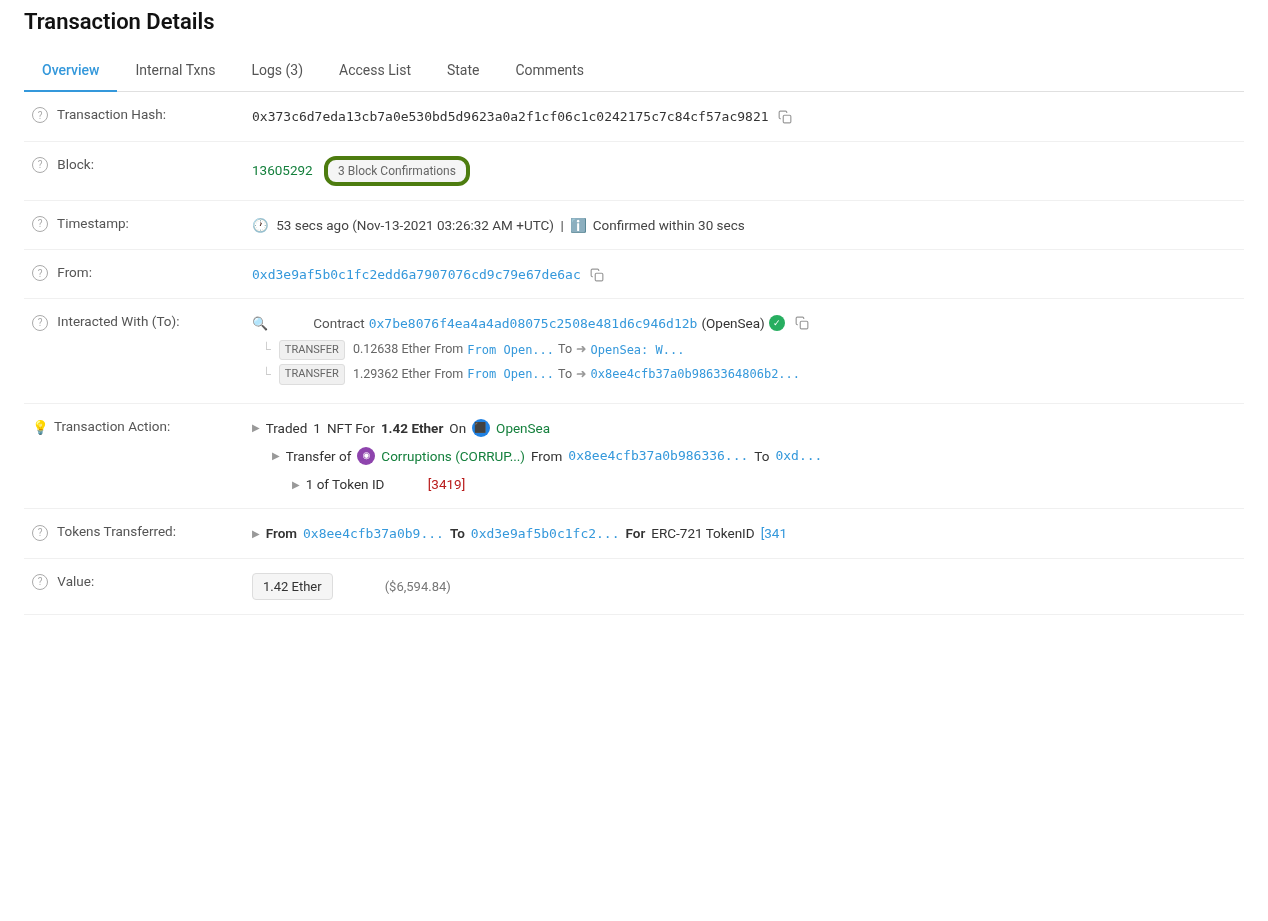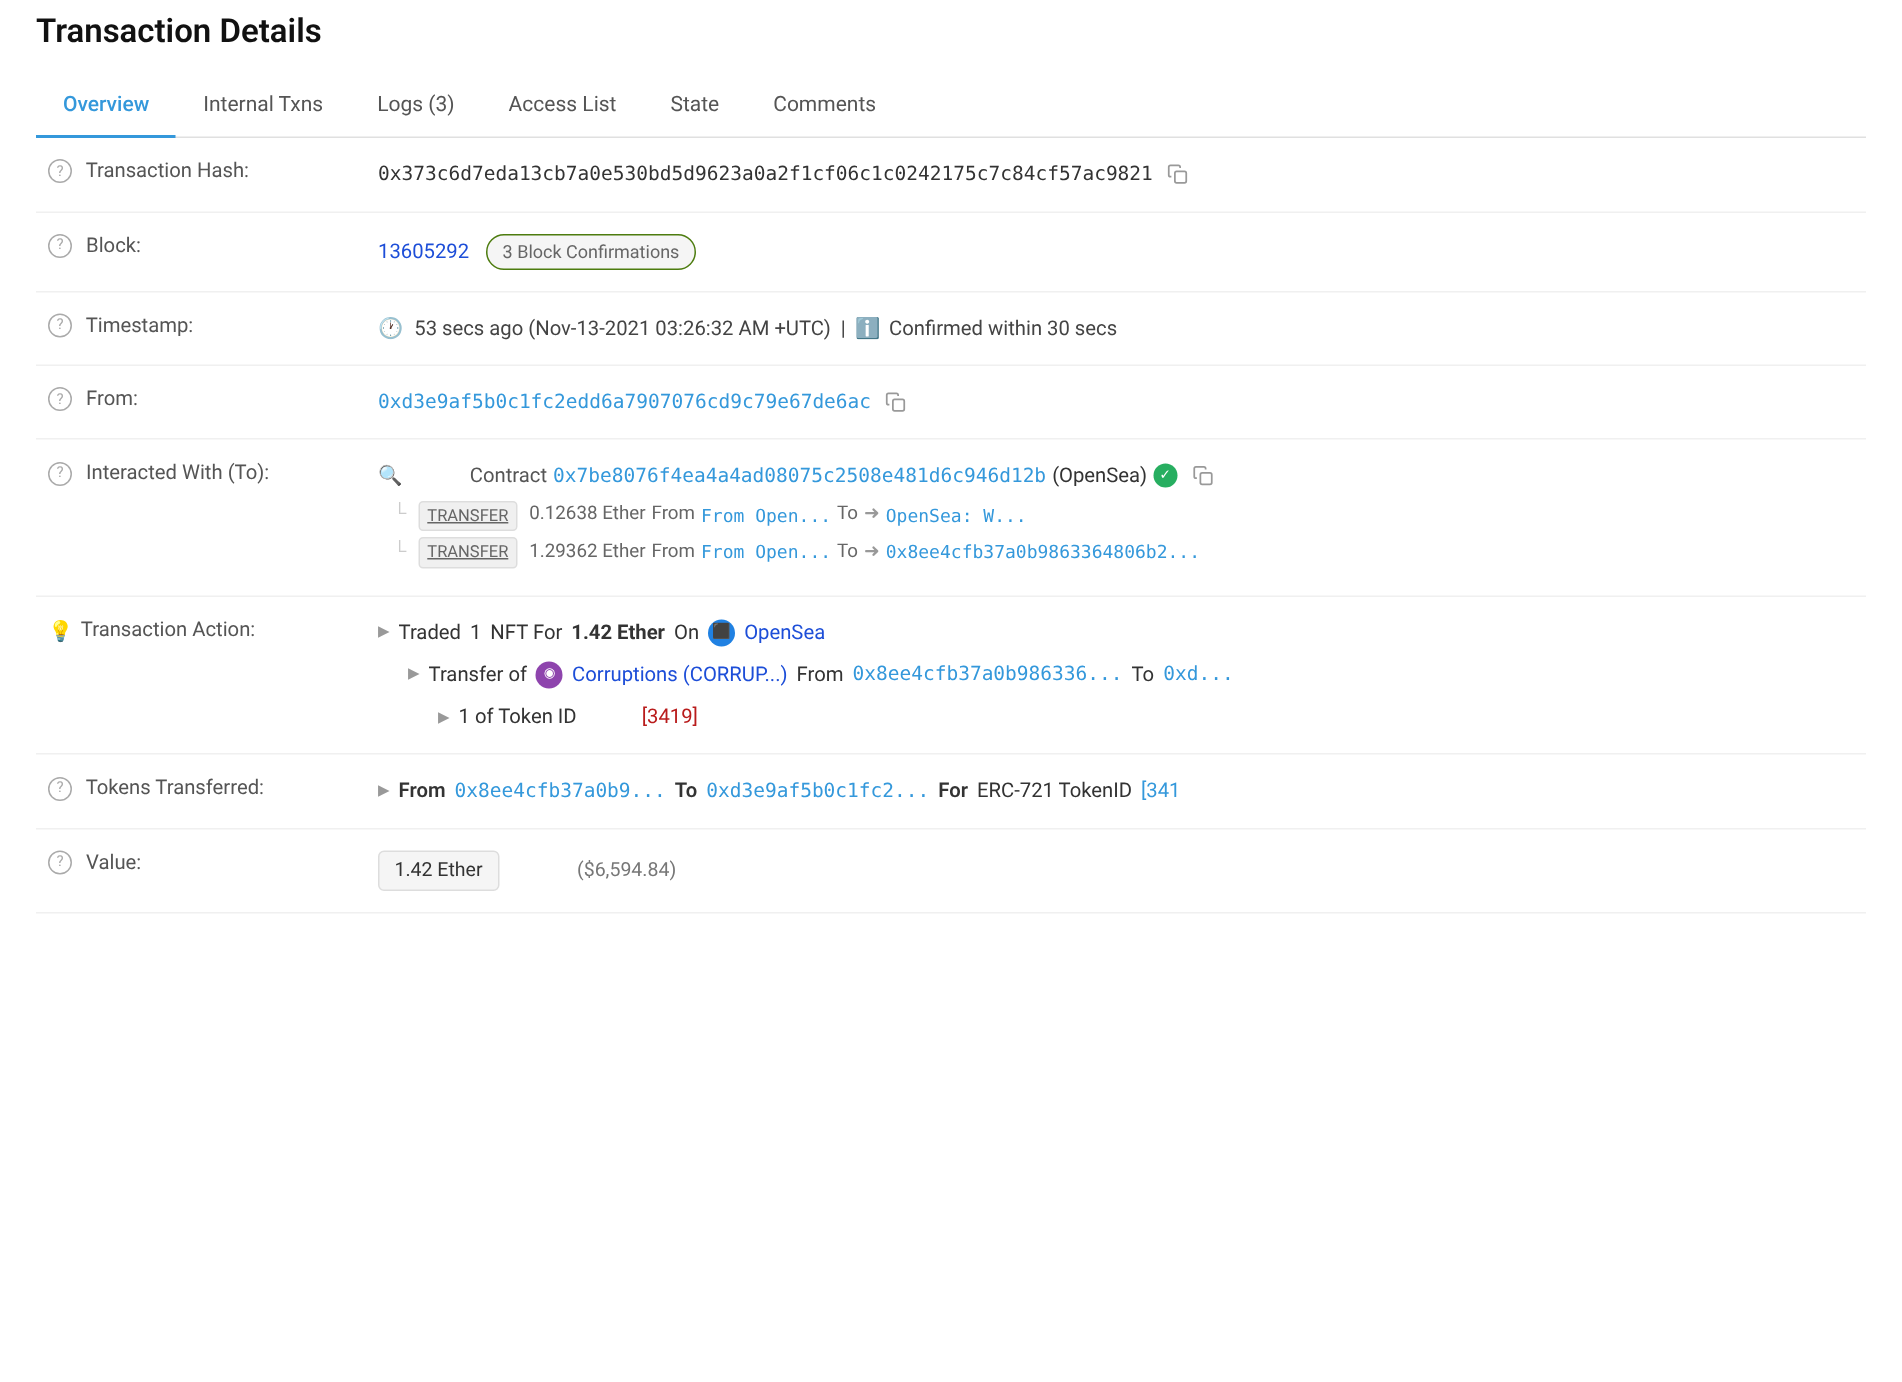--- a/index.html
+++ b/index.html
@@ -105,29 +105,29 @@
       display: inline-flex;
       align-items: center;
       justify-content: center;
     }
     .status-dot::after {
       content: '✓';
       color: white;
       font-size: 9px;
     }
     .block-link {
-      color: #1d4ed8;
+      color: #15803d;
       text-decoration: none;
       cursor: pointer;
       text-align: right;
     }
     .block-confirmations {
       display: inline-block;
       background: #f5f5f5;
-      border: 1px solid #4d7c0f;
+      border: 4px solid #4d7c0f;
       border-radius: 12px;
       padding: 2px 10px;
       font-size: 12px;
       color: #666;
       margin-left: 8px;
     }
     .timestamp-text {
       color: #444;
     }
     .address-link {
@@ -169,21 +169,20 @@
       padding-left: 10px;
     }
     .transfer-label {
       font-size: 11px;
       background: #f0f0f0;
       border: 1px solid #ddd;
       border-radius: 3px;
       padding: 1px 5px;
       color: #666;
       margin-right: 4px;
-      text-decoration: underline;
     }
     .arrow {
       color: #999;
     }
     .transaction-action {
       display: flex;
       flex-direction: column;
       gap: 8px;
     }
     .action-row {

